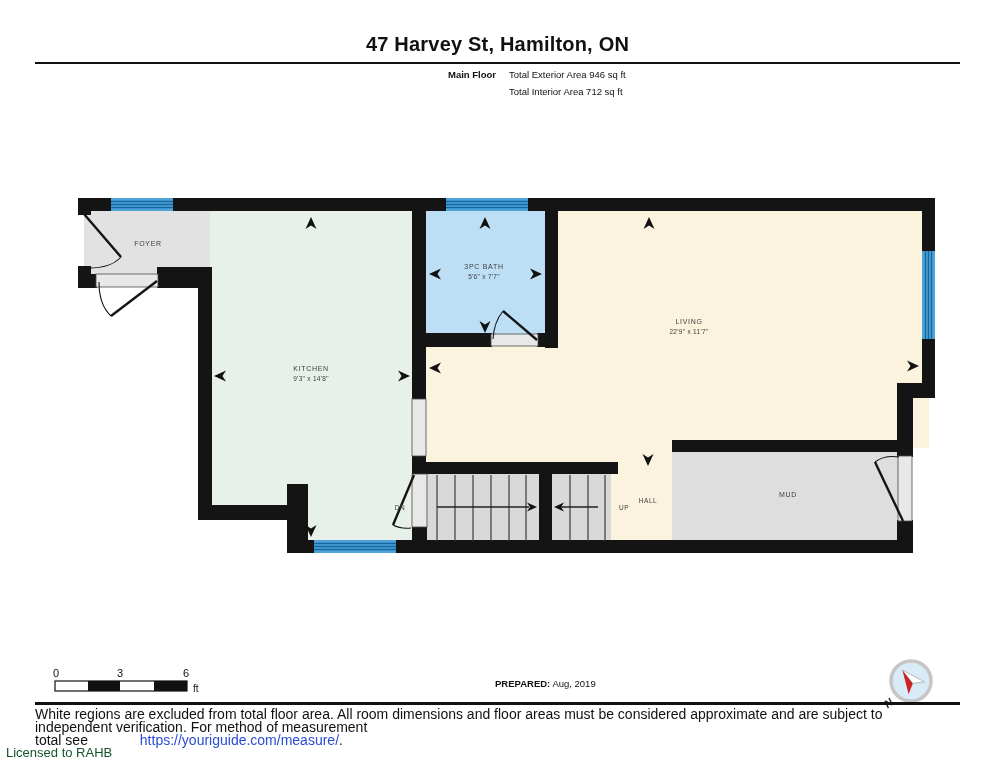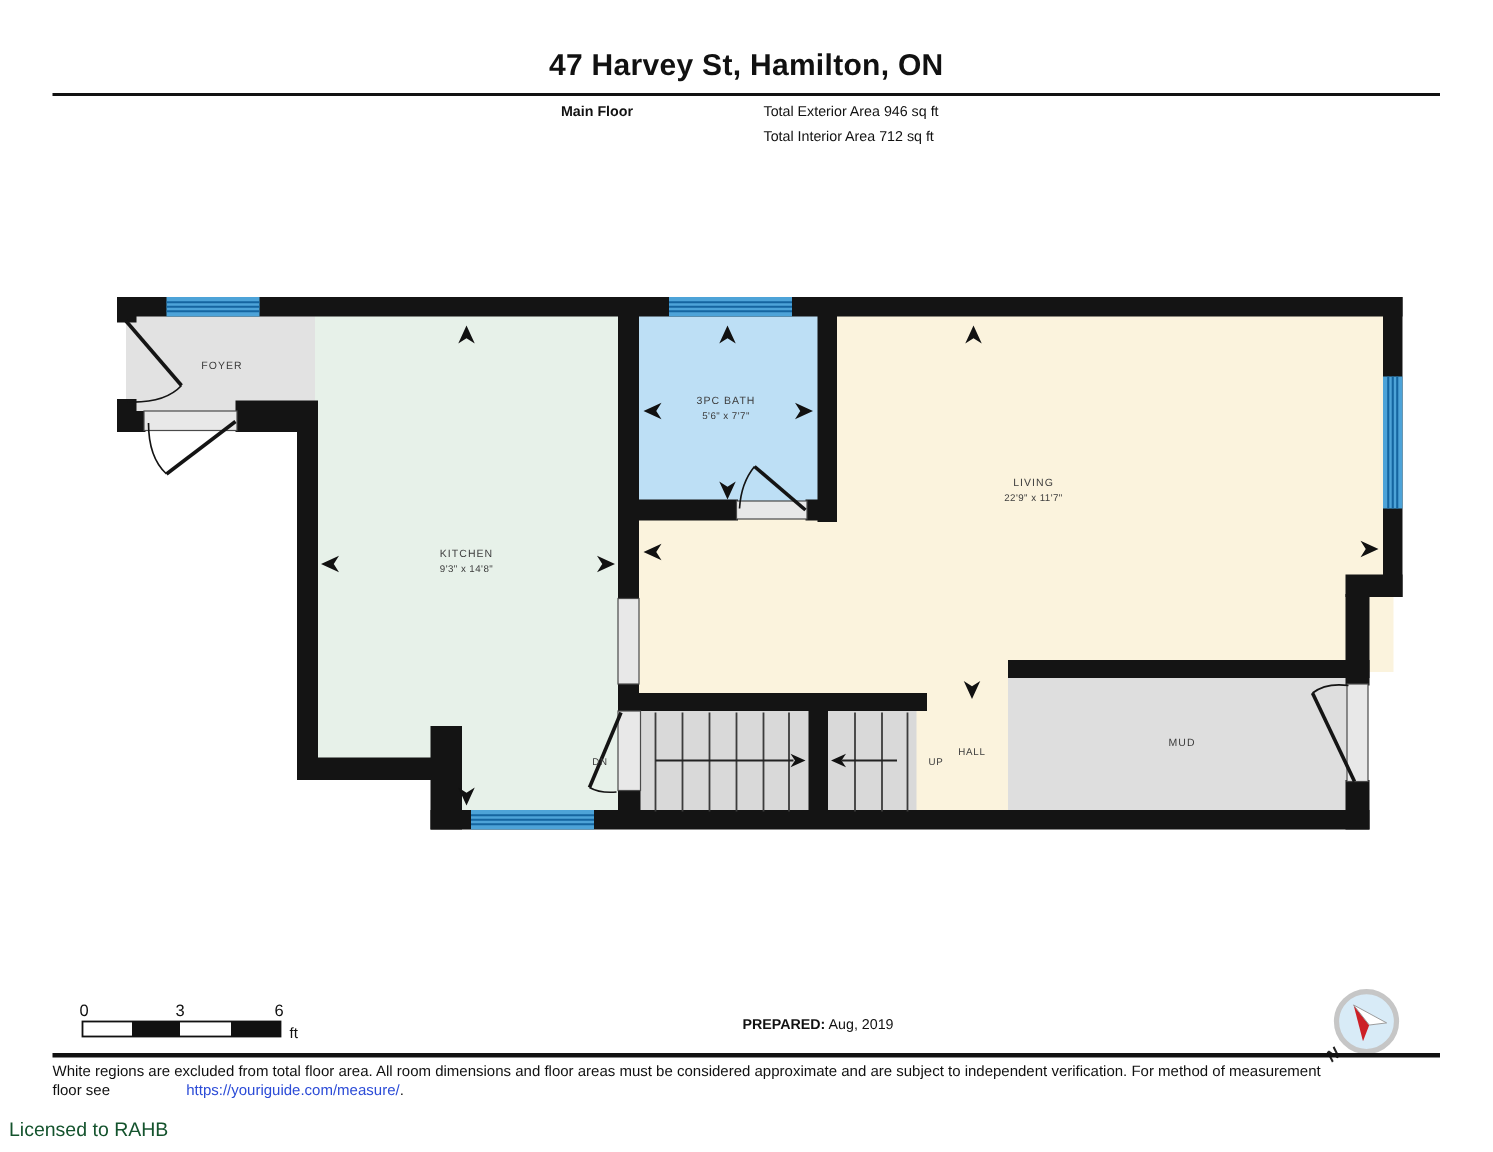--- a/index.html
+++ b/index.html
@@ -1,28 +1,28 @@
 <!DOCTYPE html>
 <html><head>
 <meta charset="utf-8">
 <style>
   html,body{margin:0;padding:0;background:#fff;}
   .page{position:relative;width:995px;height:768px;background:#ffffff;overflow:hidden;
         font-family:"Liberation Sans","DejaVu Sans",sans-serif;color:#111;}
   .page-title{position:absolute;left:0;top:33px;width:995px;text-align:center;
         font-size:20px;font-weight:bold;letter-spacing:0.2px;}
   .title-rule{position:absolute;left:35px;top:62px;width:925px;height:2px;background:#111;}
-  .floor-label{position:absolute;left:300px;top:69px;width:196px;text-align:center;
+  .floor-label{position:absolute;left:300px;top:69px;width:196px;text-align:right;
         font-size:9.5px;font-weight:bold;}
   .area-line1{position:absolute;left:509px;top:69px;font-size:9.5px;}
   .area-line2{position:absolute;left:509px;top:86px;font-size:9.5px;}
   .prepared{position:absolute;left:452px;top:678px;font-size:9.5px;padding-left:43px;}
   .prepared .b{font-weight:bold;}
   .footer-rule{position:absolute;left:35px;top:702px;width:925px;height:3px;background:#111;}
-  .disclaimer{position:absolute;left:35px;top:708px;width:925px;font-size:10px;line-height:13px;color:#111;}
+  .disclaimer{position:absolute;left:35px;top:708px;width:925px;font-size:14px;line-height:13px;color:#111;}
   .disclaimer a{color:#2b4bd7;text-decoration:none;cursor:pointer;padding-left:48px;}
   .license{position:absolute;left:6px;top:745px;font-size:13px;color:#14532d;}
   svg text{font-family:"Liberation Sans","DejaVu Sans",sans-serif;}
   .room-name{font-size:7px;letter-spacing:0.7px;fill:#3d3d3d;}
   .room-dim{font-size:6.5px;letter-spacing:0.3px;fill:#3d3d3d;}
   .small-lbl{font-size:6.5px;letter-spacing:0.5px;fill:#3d3d3d;}
   .scale-num{font-size:11px;fill:#111;}
   .scale-unit{font-size:10px;fill:#111;}
   .north-n{font-size:11px;font-style:italic;font-weight:bold;fill:#222;}
 </style>
@@ -176,18 +176,18 @@
 
   <div class="prepared">
     <span class="b">PREPARED:</span>
     <span>Aug, 2019</span>
   </div>
 
   <div class="footer-rule"></div>
 
   <div class="disclaimer">
     <span>White regions are excluded from total floor area. All room dimensions and floor areas must be considered approximate and are subject to independent verification. For method of measurement</span><br>
-    <span>floor see </span><a>https://youriguide.com/measure/</a><span>.</span>
+    <span>total see </span><a>https://youriguide.com/measure/</a><span>.</span>
   </div>
 
   <div class="license">Licensed to RAHB</div>
 
 </div>
 
 </body></html>

